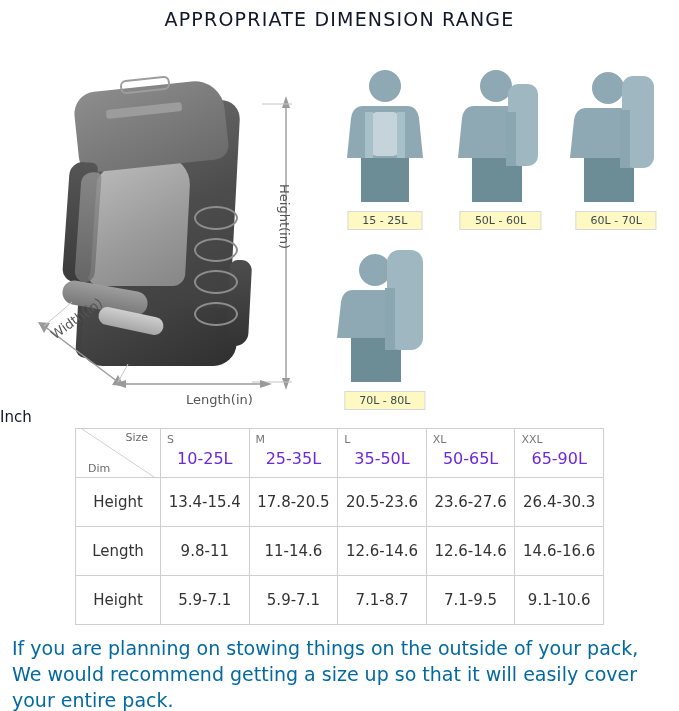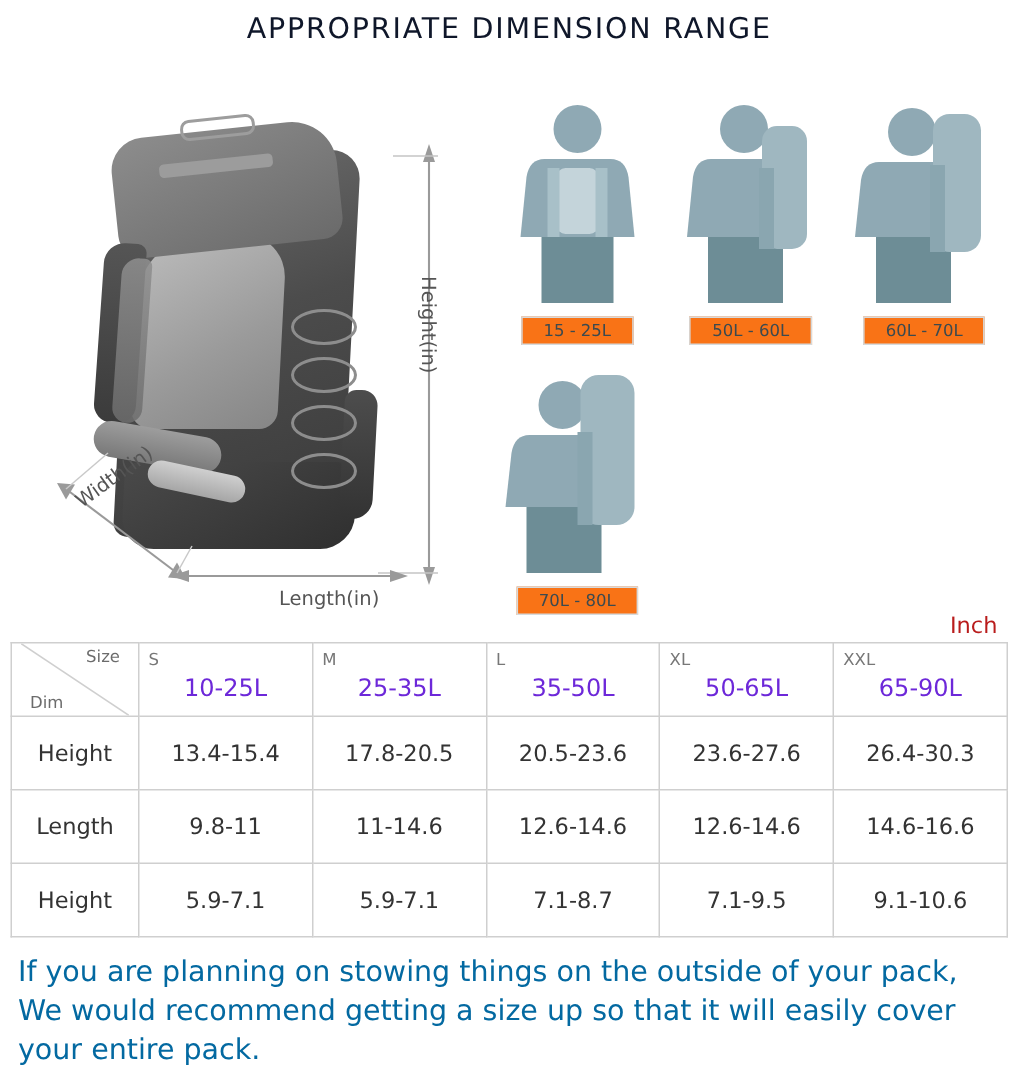--- a/index.html
+++ b/index.html
@@ -209,41 +209,40 @@
     position: absolute;
     left: 50%;
     bottom: 26px;
     transform: translateX(-50%);
   }
   .sil-caption {
     position: absolute;
     left: 50%;
     bottom: 2px;
     transform: translateX(-50%);
-    background: #f97316;
+    background: #fef9c3;
     border: 1px solid #d6dadc;
     font-size: 11px;
     color: #3c4a4f;
     padding: 2px 14px;
     white-space: nowrap;
   }
 
   
   .inch-label {
-    text-align: right;
     padding-right: 14px;
     font-size: 15px;
-    color: #b91c1c;
+    color: #0f172a;
     margin-top: -4px;
     margin-bottom: 2px;
   }
 
   
   table.size-table {
-    width: 665px;
+    width: 529px;
     margin: 0 auto;
     border-collapse: collapse;
     table-layout: fixed;
   }
   table.size-table td {
     border: 1px solid #cfcfcf;
     height: 48px;
     font-size: 15px;
     color: #333;
     padding: 0 6px;

